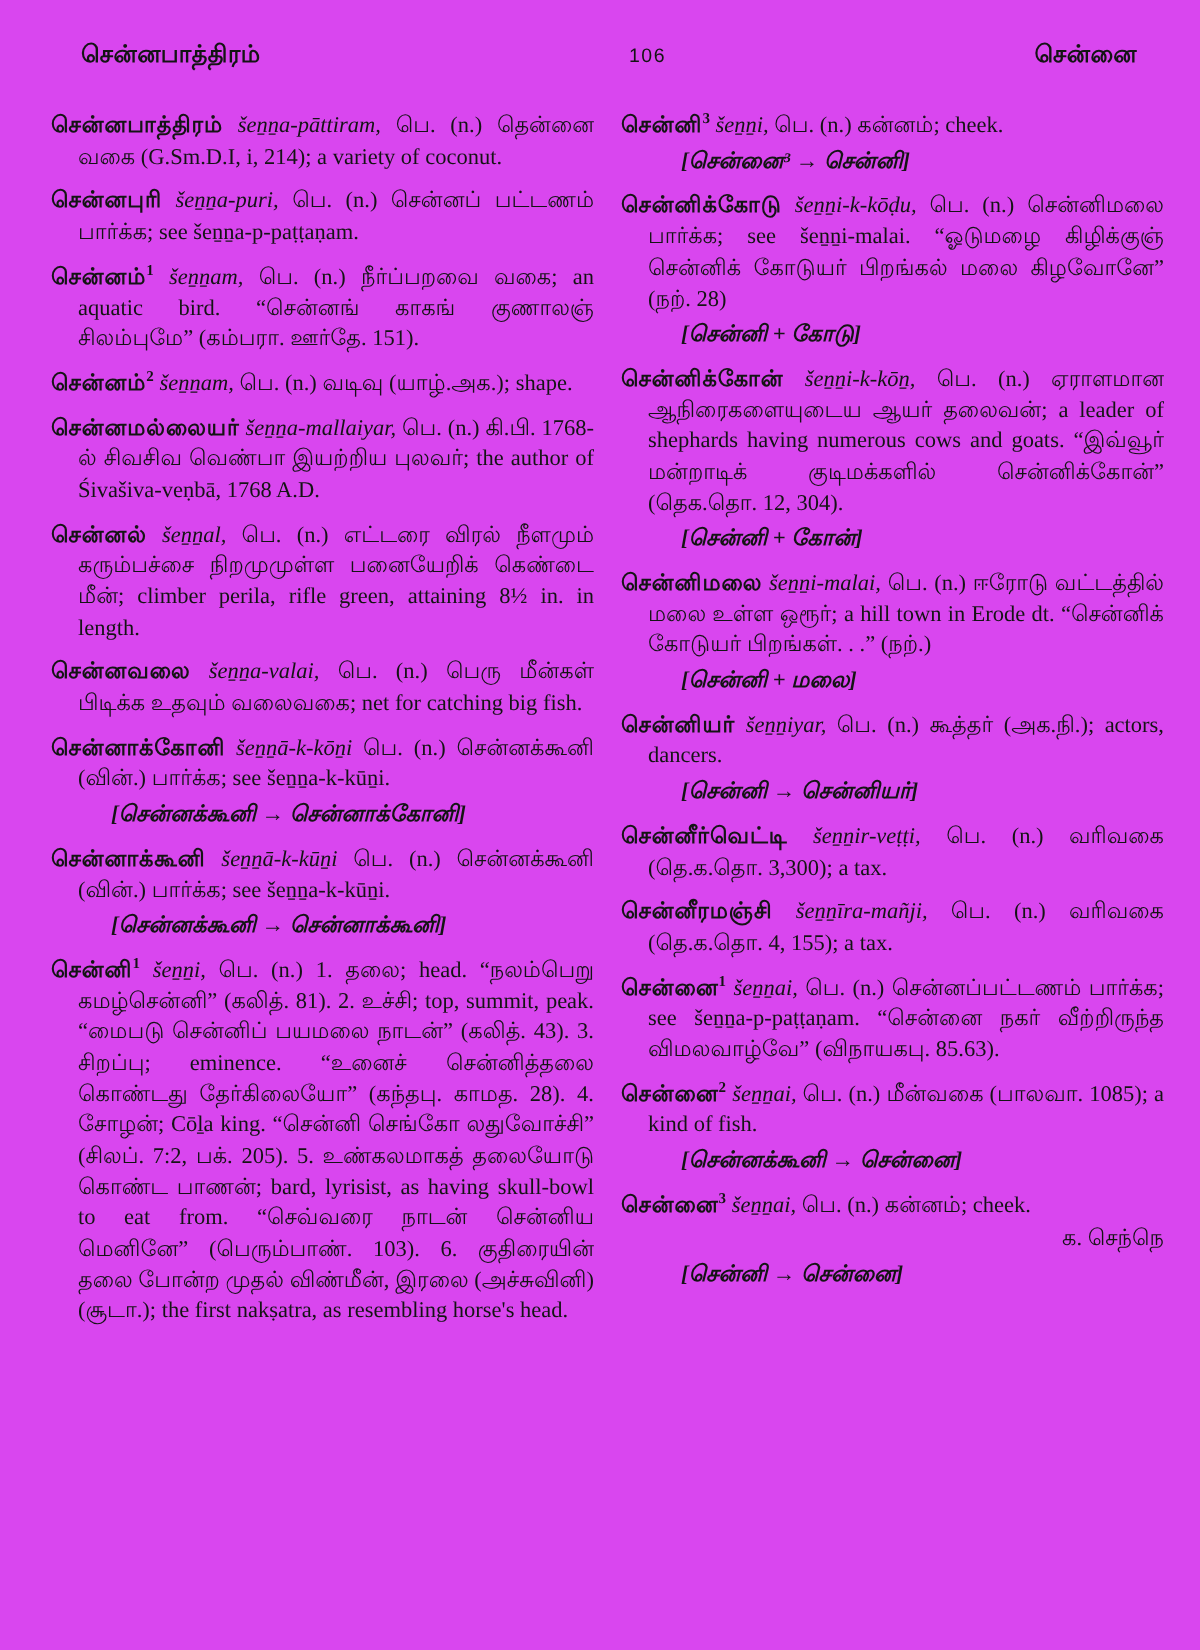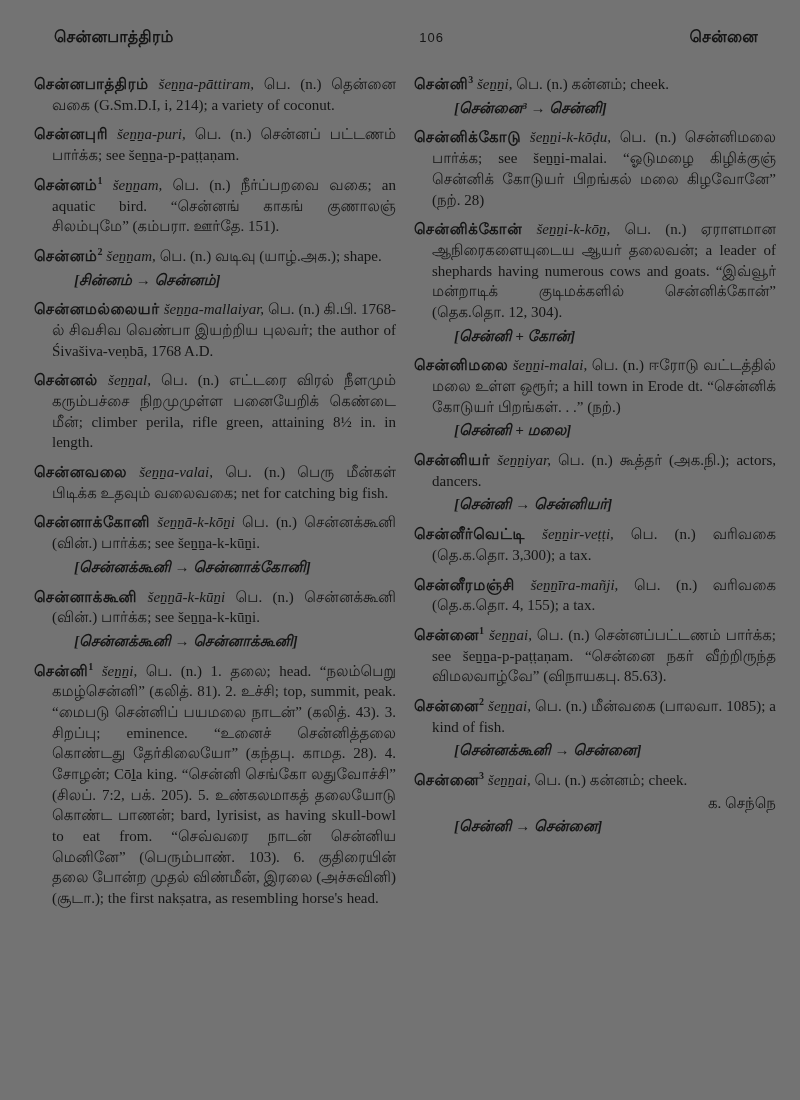--- a/index.html
+++ b/index.html
@@ -5,21 +5,21 @@
   html, body {
     margin: 0;
     padding: 0;
     background: #e9e7e2;
   }
   .page {
     position: relative;
     width: 800px;
     height: 1100px;
     margin: 0 auto;
-    background: #737373;
+    background: #d946ef;
     color: #141414;
     font-family: "Liberation Serif", "DejaVu Serif", serif;
     font-size: 15px;
     line-height: 1.38;
     box-sizing: border-box;
     padding: 26px 24px 20px 34px;
     overflow: hidden;
   }
   .running-header {
     display: flex;
@@ -92,21 +92,20 @@
           <p class="para"><span class="hw">சென்னபாத்திரம்</span><span class="tr"> šeṉṉa-pāttiram, </span><span class="bd">பெ. (n.) தென்னை வகை (G.Sm.D.I, i, 214); a variety of coconut.</span></p>
         </div>
         <div class="entry">
           <p class="para"><span class="hw">சென்னபுரி</span><span class="tr"> šeṉṉa-puri, </span><span class="bd">பெ. (n.) சென்னப் பட்டணம் பார்க்க; see šeṉṉa-p-paṭṭaṇam.</span></p>
         </div>
         <div class="entry">
           <p class="para"><span class="hw">சென்னம்</span><sup class="sup">1</sup><span class="tr"> šeṉṉam, </span><span class="bd">பெ. (n.) நீர்ப்பறவை வகை; an aquatic bird. “சென்னங் காகங் குணாலஞ் சிலம்புமே” (கம்பரா. ஊர்தே. 151).</span></p>
         </div>
         <div class="entry">
           <p class="para"><span class="hw">சென்னம்</span><sup class="sup">2</sup><span class="tr"> šeṉṉam, </span><span class="bd">பெ. (n.) வடிவு (யாழ்.அக.); shape.</span></p>
-          <p class="etym">[சின்னம் → சென்னம்]</p>
         </div>
         <div class="entry">
           <p class="para"><span class="hw">சென்னமல்லையர்</span><span class="tr"> šeṉṉa-mallaiyar, </span><span class="bd">பெ. (n.) கி.பி. 1768-ல் சிவசிவ வெண்பா இயற்றிய புலவர்; the author of Śivašiva-veṇbā, 1768 A.D.</span></p>
         </div>
         <div class="entry">
           <p class="para"><span class="hw">சென்னல்</span><span class="tr"> šeṉṉal, </span><span class="bd">பெ. (n.) எட்டரை விரல் நீளமும் கரும்பச்சை நிறமுமுள்ள பனையேறிக் கெண்டை மீன்; climber perila, rifle green, attaining 8½ in. in length.</span></p>
         </div>
         <div class="entry">
           <p class="para"><span class="hw">சென்னவலை</span><span class="tr"> šeṉṉa-valai, </span><span class="bd">பெ. (n.) பெரு மீன்கள் பிடிக்க உதவும் வலைவகை; net for catching big fish.</span></p>
         </div>
@@ -122,20 +121,21 @@
           <p class="para"><span class="hw">சென்னி</span><sup class="sup">1</sup><span class="tr"> šeṉṉi, </span><span class="bd">பெ. (n.) 1. தலை; head. “நலம்பெறு கமழ்சென்னி” (கலித். 81). 2. உச்சி; top, summit, peak. “மைபடு சென்னிப் பயமலை நாடன்” (கலித். 43). 3. சிறப்பு; eminence. “உனைச் சென்னித்தலை கொண்டது தேர்கிலையோ” (கந்தபு. காமத. 28). 4. சோழன்; Cōḻa king. “சென்னி செங்கோ லதுவோச்சி” (சிலப். 7:2, பக். 205). 5. உண்கலமாகத் தலையோடு கொண்ட பாணன்; bard, lyrisist, as having skull-bowl to eat from. “செவ்வரை நாடன் சென்னிய மெனினே” (பெரும்பாண். 103). 6. குதிரையின் தலை போன்ற முதல் விண்மீன், இரலை (அச்சுவினி) (சூடா.); the first nakṣatra, as resembling horse's head.</span></p>
         </div>
       </div>
     <div class="col">
         <div class="entry">
           <p class="para"><span class="hw">சென்னி</span><sup class="sup">3</sup><span class="tr"> šeṉṉi, </span><span class="bd">பெ. (n.) கன்னம்; cheek.</span></p>
           <p class="etym">[சென்னை³ → சென்னி]</p>
         </div>
         <div class="entry">
           <p class="para"><span class="hw">சென்னிக்கோடு</span><span class="tr"> šeṉṉi-k-kōḍu, </span><span class="bd">பெ. (n.) சென்னிமலை பார்க்க; see šeṉṉi-malai. “ஓடுமழை கிழிக்குஞ் சென்னிக் கோடுயர் பிறங்கல் மலை கிழவோனே” (நற். 28)</span></p>
+          <p class="etym">[சென்னி + கோடு]</p>
         </div>
         <div class="entry">
           <p class="para"><span class="hw">சென்னிக்கோன்</span><span class="tr"> šeṉṉi-k-kōṉ, </span><span class="bd">பெ. (n.) ஏராளமான ஆநிரைகளையுடைய ஆயர் தலைவன்; a leader of shephards having numerous cows and goats. “இவ்வூர் மன்றாடிக் குடிமக்களில் சென்னிக்கோன்” (தெக.தொ. 12, 304).</span></p>
           <p class="etym">[சென்னி + கோன்]</p>
         </div>
         <div class="entry">
           <p class="para"><span class="hw">சென்னிமலை</span><span class="tr"> šeṉṉi-malai, </span><span class="bd">பெ. (n.) ஈரோடு வட்டத்தில் மலை உள்ள ஒரூர்; a hill town in Erode dt. “சென்னிக் கோடுயர் பிறங்கள். . .” (நற்.)</span></p>
           <p class="etym">[சென்னி + மலை]</p>
         </div>
         <div class="entry">

